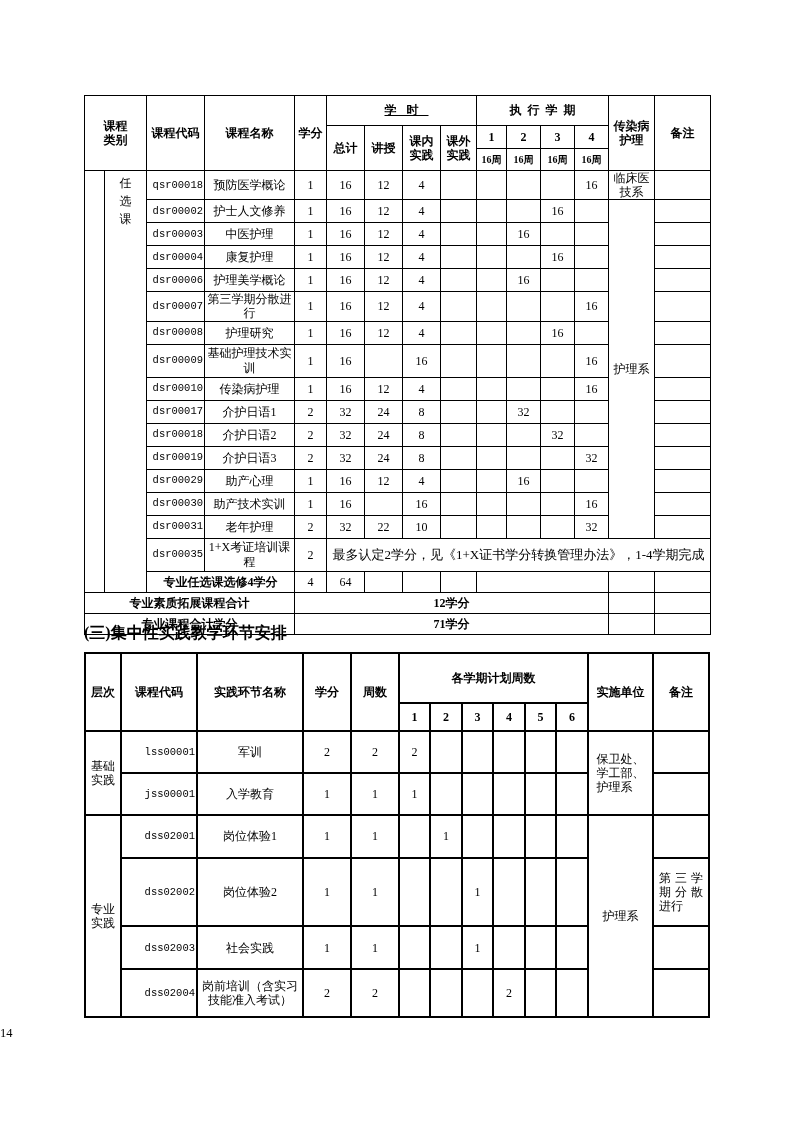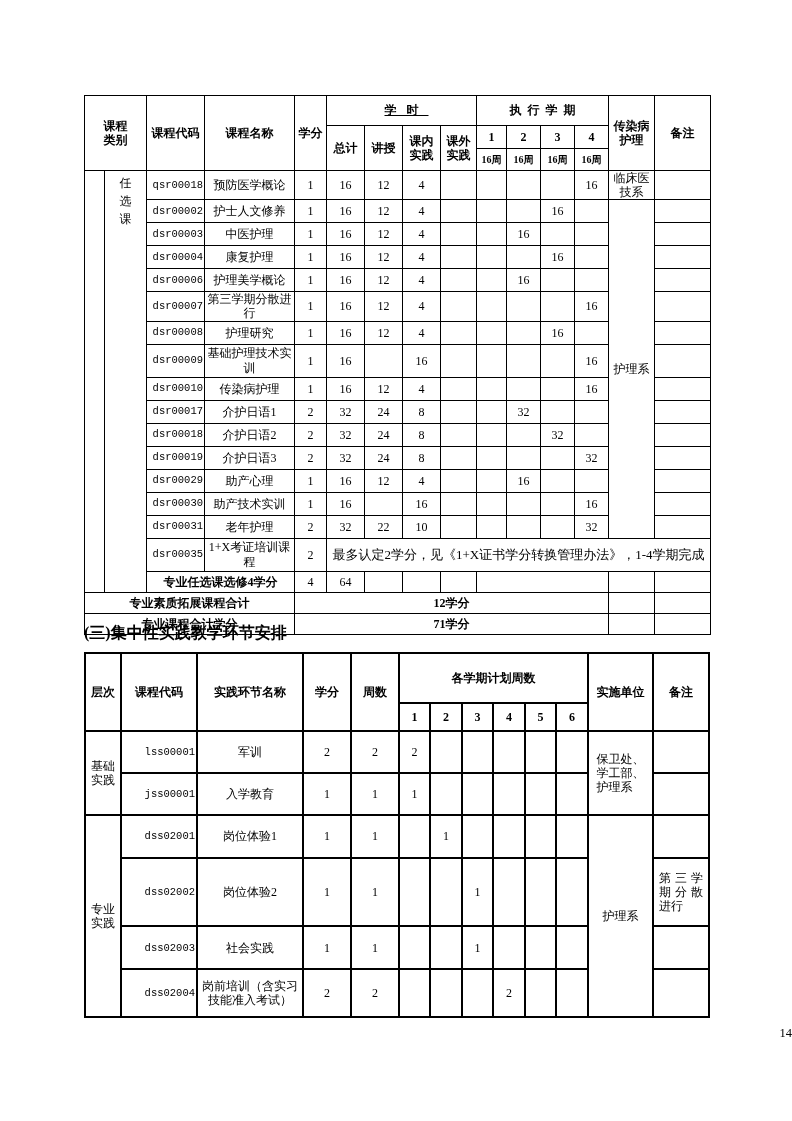--- a/index.html
+++ b/index.html
@@ -17,21 +17,21 @@
   .sp6{letter-spacing:6px;text-indent:6px;}
   .wk{font-size:10px;text-align:center;}
   .vcell{vertical-align:top;}
   .vtext{width:14px;margin:3px auto 0;word-break:break-all;line-height:1.5;}
   .bold{font-weight:bold;text-align:center;}
   .unit-block{display:inline-block;text-align:left;white-space:pre-line;}
   .disp-note{width:44px;margin:12px auto;text-align:justify;}
   .xnote{font-size:13px;}
   #section-title{position:absolute;left:84px;top:623px;width:626px;text-align:left;
         font-size:16px;font-weight:bold;}
-  #page-num{position:absolute;left:0;top:1026px;width:792px;text-align:right;font-size:12.5px;}
+  #page-num{position:absolute;left:0;top:1026px;width:792px;text-align:left;font-size:12.5px;}
   .r23{height:23px}.r33{height:33px}.r21{height:21px}
   .hA{height:30px}.hB{height:23px}.hC{height:22px}
   .pA{height:50px}.pB{height:28px}.d42{height:42px}.d43{height:43px}.d58{height:48px}
 </style>
 </head>
 <body>
 
 <div class="page">
 
 <table id="t1">

